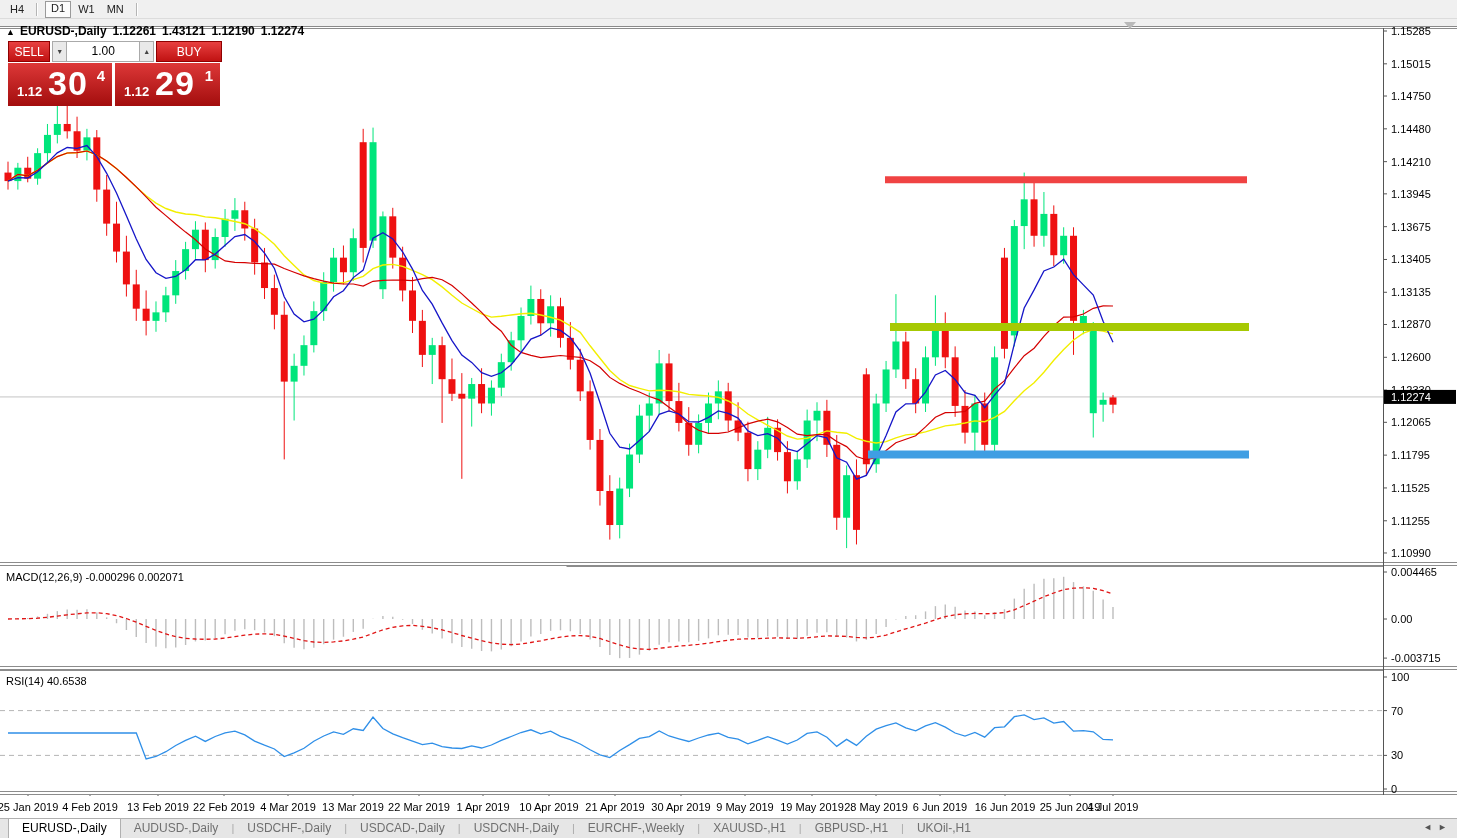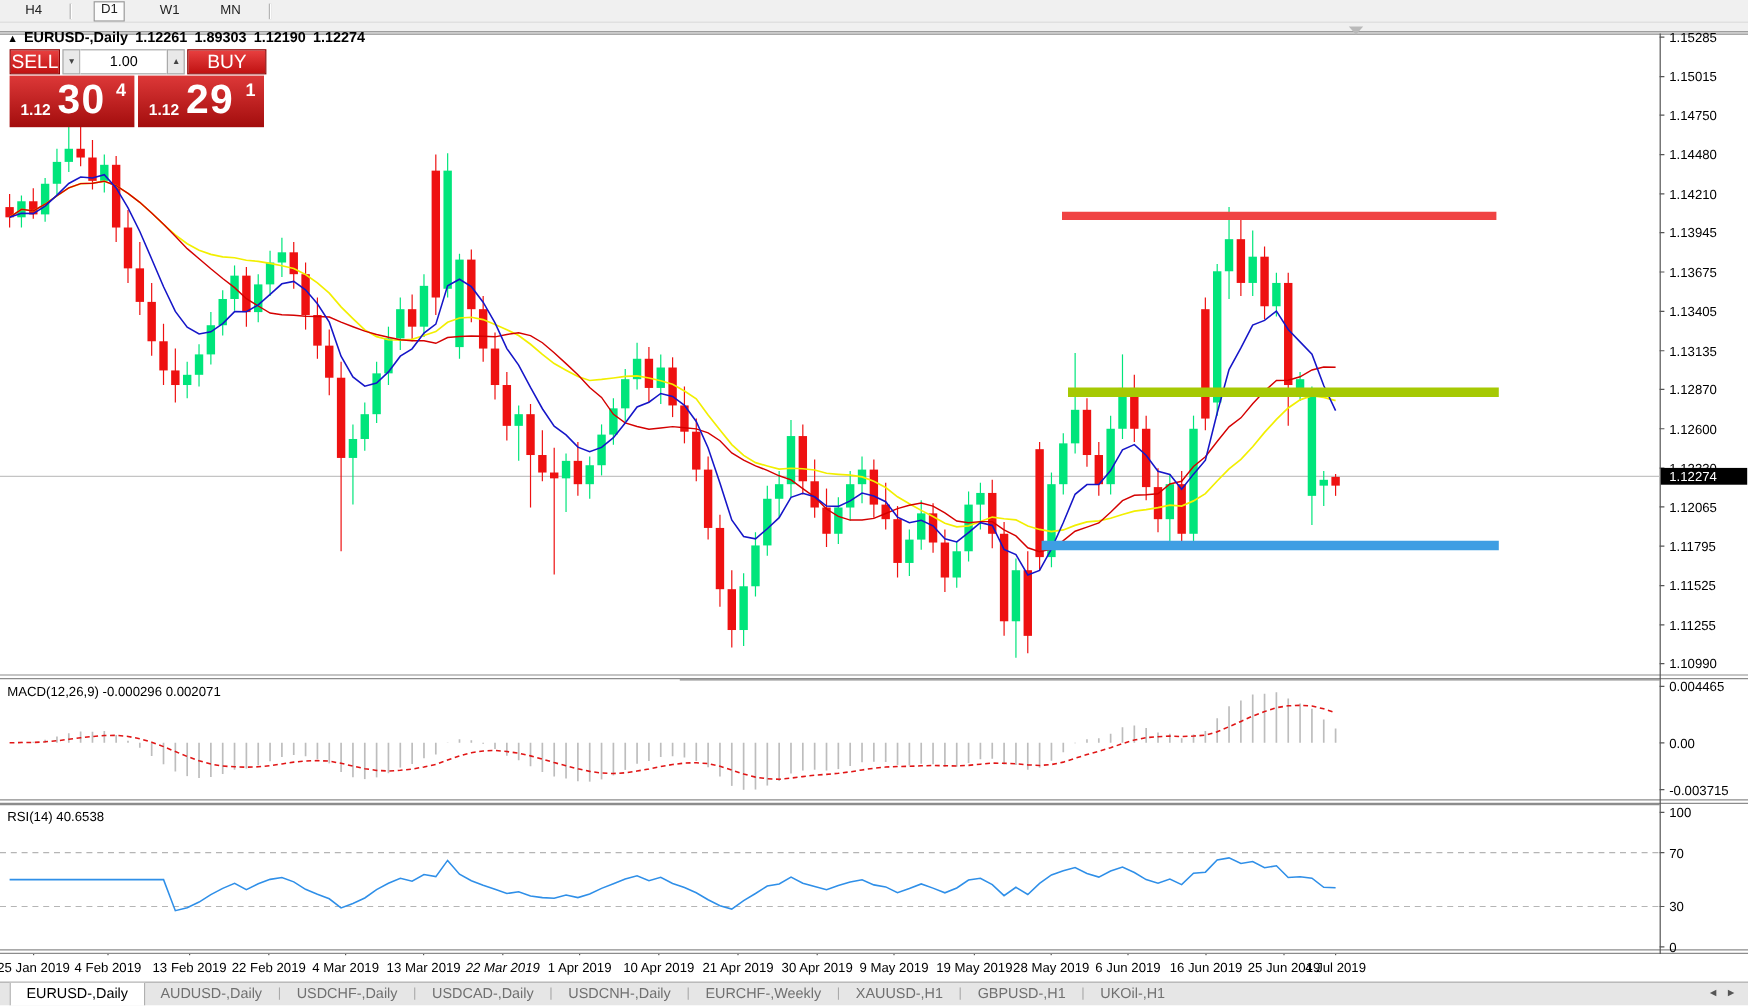--- a/index.html
+++ b/index.html
@@ -2,30 +2,30 @@
 <html><head>
 <meta charset="utf-8">
 <style>
   html,body{margin:0;padding:0;}
   body{width:1457px;height:838px;position:relative;background:#fff;
        font-family:"Liberation Sans",sans-serif;font-size:11px;overflow:hidden;}
   
   #toolbar{position:absolute;left:0;top:0;width:1457px;height:27px;background:#f0f0f0;
            border-bottom:1px solid #8a8a8a;box-sizing:border-box;}
   #toolbar .row{height:18px;border-bottom:1px solid #dcdcdc;display:flex;align-items:center;padding-left:4px;}
-  .tf-btn{height:15px;line-height:15px;padding:0 5px;margin:0 12px;color:#222;cursor:default;}
+  .tf-btn{height:15px;line-height:15px;padding:0 5px;margin:0 1px;color:#222;cursor:default;}
   .tf-btn.active{background:#fcfcfc;border:1px solid #9a9a9a;line-height:13px;}
   .tb-sep{width:1px;height:13px;background:#b5b5b5;border-right:1px solid #fff;margin:0 6px;}
   
   #chart-header{position:absolute;left:6px;top:24px;height:14px;font-size:12px;font-weight:bold;color:#000;z-index:5;white-space:nowrap;}
   #chart-header .tri{font-size:9px;margin-right:5px;}
   #chart-header span{margin-right:6px;}
   #quote-panel{position:absolute;left:8px;top:41px;width:214px;z-index:5;}
   #qp-row1{display:flex;height:21px;}
-  .qp-btn{background:linear-gradient(180deg,#e84040,#c01212);color:#fff;font-size:16px;
+  .qp-btn{background:linear-gradient(180deg,#e84040,#c01212);color:#fff;font-size:12px;
           text-align:center;line-height:21px;border:1px solid #8f0000;box-sizing:border-box;}
   #sell-btn{width:48px;}
   #buy-btn{width:75px;margin-left:2px;}
   #qp-spinner{display:flex;margin-left:2px;}
   .sp-arrow{width:15px;height:21px;background:#e9e9e9;border:1px solid #aaa;box-sizing:border-box;
             font-size:7px;color:#444;text-align:center;line-height:19px;}
   #sp-field{width:72px;height:21px;border:1px solid #aaa;border-left:none;border-right:none;
             box-sizing:border-box;background:#fff;text-align:center;line-height:19px;font-size:12px;}
   #qp-row2{display:flex;margin-top:1px;height:43px;}
   .qp-price{position:relative;background:linear-gradient(180deg,#dd3838,#a30d0d);color:#fff;}
@@ -521,21 +521,21 @@
         <line x1="876" y1="795" x2="876" y2="799"></line>
         <line x1="940" y1="795" x2="940" y2="799"></line>
         <line x1="1005" y1="795" x2="1005" y2="799"></line>
         <line x1="1070" y1="795" x2="1070" y2="799"></line>
         <line x1="1113" y1="795" x2="1113" y2="799"></line>
       </g>
     </svg>
 </div>
 
 <div id="chart-header">
-  <span class="tri">▲</span><span>EURUSD-,Daily</span><span>1.12261</span><span>1.89303</span><span>1.12190</span><span>1.12274</span>
+  <span class="tri">▲</span><span>EURUSD-,Daily</span><span>1.12261</span><span>1.43121</span><span>1.12190</span><span>1.12274</span>
 </div>
 
 <div id="quote-panel">
   <div id="qp-row1">
     <div class="qp-btn" id="sell-btn">SELL</div>
     <div id="qp-spinner">
       <div class="sp-arrow">▼</div>
       <div id="sp-field">1.00</div>
       <div class="sp-arrow">▲</div>
     </div>
@@ -560,21 +560,21 @@
 
 <div id="scroll-marker"></div>
 
 <div id="date-strip">
     <span class="date-label" style="left: 28px;">25 Jan 2019</span>
     <span class="date-label" style="left: 90px;">4 Feb 2019</span>
     <span class="date-label" style="left: 158px;">13 Feb 2019</span>
     <span class="date-label" style="left: 224px;">22 Feb 2019</span>
     <span class="date-label" style="left: 288px;">4 Mar 2019</span>
     <span class="date-label" style="left: 353px;">13 Mar 2019</span>
-    <span class="date-label" style="left: 419px; font-style: italic;">22 Mar 2019</span>
+    <span class="date-label" style="left: 419px;">22 Mar 2019</span>
     <span class="date-label" style="left: 483px;">1 Apr 2019</span>
     <span class="date-label" style="left: 549px;">10 Apr 2019</span>
     <span class="date-label" style="left: 615px;">21 Apr 2019</span>
     <span class="date-label" style="left: 681px; text-align: center;">30 Apr 2019</span>
     <span class="date-label" style="left: 745px; text-align: center;">9 May 2019</span>
     <span class="date-label" style="left: 812px;">19 May 2019</span>
     <span class="date-label" style="left: 876px;">28 May 2019</span>
     <span class="date-label" style="left: 940px;">6 Jun 2019</span>
     <span class="date-label" style="left: 1005px;">16 Jun 2019</span>
     <span class="date-label" style="left: 1070px;">25 Jun 2019</span>

